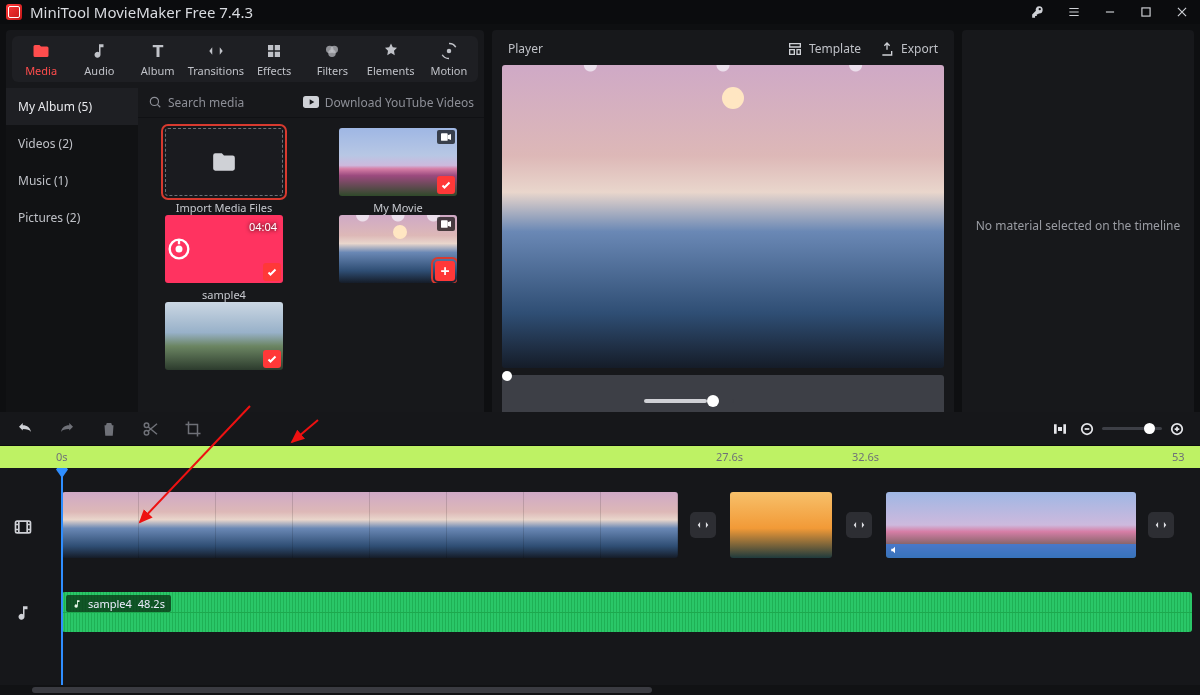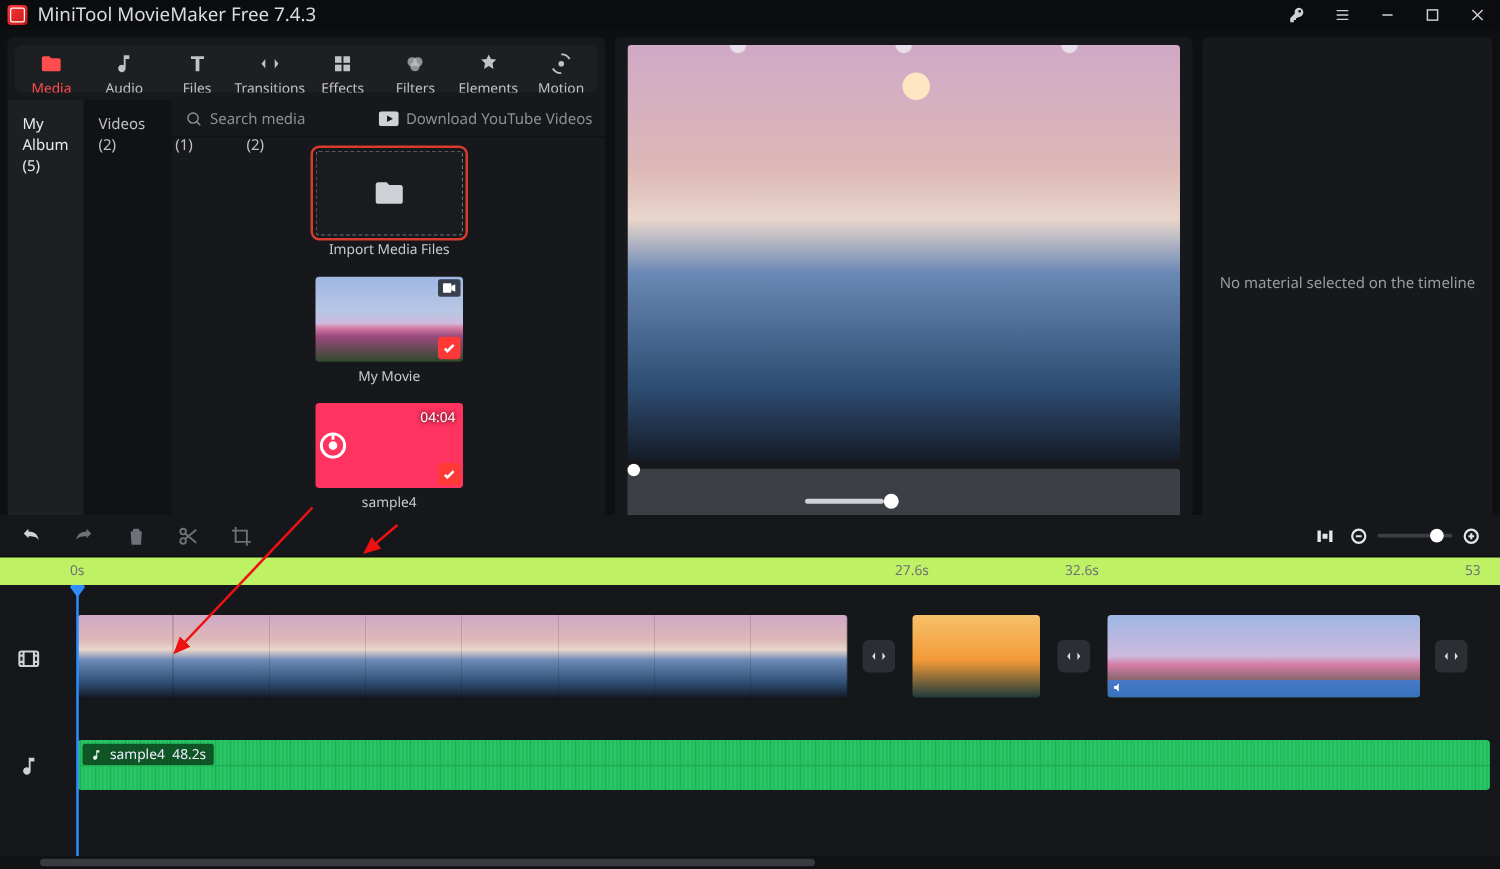--- a/index.html
+++ b/index.html
@@ -39,30 +39,30 @@
   .side-panel{width:232px;position:relative}
 
   
   .tool-tabs{display:flex;background:var(--bg2);border-radius:6px;margin:6px;padding:0;overflow:hidden}
   .tool-tab{flex:1;min-width:0;padding:6px 2px 5px;display:flex;flex-direction:column;align-items:center;gap:3px;font-size:11px;color:#c0c2c8;cursor:default}
   .tool-tab.active{color:var(--accent)}
   .tool-tab .ico{height:18px;display:flex;align-items:center;justify-content:center}
 
   
   .subrow{display:flex;height:340px}
-  .side-list{width:132px;background:#111214;display:flex;flex-direction:row}
+  .side-list{width:132px;background:#111214;display:flex;flex-direction:column}
   .side-item{padding:10px 12px;font-size:12px;color:#bfc1c7}
   .side-item.active{background:var(--bg2);color:#e9eaee}
   .media-main{flex:1;display:flex;flex-direction:column}
   .search-row{display:flex;align-items:flex-end;padding:6px 10px;gap:8px;font-size:12px;color:var(--txt-dim);background:var(--bg1);border-bottom:1px solid #101114}
   .search-row .search{flex:1;display:flex;align-items:center;gap:6px}
   .dl-yt{display:flex;align-items:center;gap:6px;cursor:pointer}
 
   
-  .media-grid{padding:10px 8px;display:grid;grid-template-columns:repeat(1,1fr);gap:14px 18px;overflow:auto}
+  .media-grid{padding:10px 8px;display:grid;grid-template-columns:repeat(2,1fr);gap:0 18px;overflow:auto}
   .media-cell{display:flex;flex-direction:column;align-items:center;gap:4px}
   .thumb{width:118px;height:68px;border-radius:3px;position:relative;overflow:hidden}
   .thumb.import{border:1px dashed #6d6f76;background:#1a1b1f;display:flex;align-items:center;justify-content:center;outline:2px solid var(--red-box);outline-offset:2px}
   .thumb .badge-vid{position:absolute;top:2px;right:2px;width:18px;height:14px;background:#000a;border-radius:2px;display:flex;align-items:center;justify-content:center}
   .thumb .dur{position:absolute;top:4px;right:6px;color:#fff;font-size:11px;text-shadow:0 0 4px #000}
   .thumb .check{position:absolute;bottom:2px;right:2px;width:18px;height:18px;border-radius:3px;background:#ff3838;display:flex;align-items:center;justify-content:center}
   .thumb .check svg{width:12px;height:12px;color:#fff}
   .thumb .plus{position:absolute;bottom:2px;right:2px;width:20px;height:20px;border-radius:3px;background:#ff3838;display:flex;align-items:center;justify-content:center;color:#fff;font-weight:bold;outline:2px solid var(--red-box);outline-offset:2px}
   .thumb-lbl{font-size:11px;color:#c7c9cf;max-width:120px;white-space:nowrap;overflow:hidden;text-overflow:ellipsis;text-align:center}
 
@@ -196,21 +196,21 @@
             </svg>
           </div>
         <span>Audio</span>
       </div>
       <div class="tool-tab">
         <div class="ico">
             <svg width="18" height="18" viewBox="0 0 24 24" fill="currentColor">
               <path d="M5 4h14v3h-5v13h-4V7H5z"></path>
             </svg>
           </div>
-        <span>Files</span>
+        <span>Album</span>
       </div>
       <div class="tool-tab">
         <div class="ico">
             <svg width="18" height="18" viewBox="0 0 24 24" fill="currentColor">
               <path d="M7 7l-4 5 4 5M17 7l4 5-4 5M9 12h6"></path>
             </svg>
           </div>
         <span>Transitions</span>
       </div>
       <div class="tool-tab">
@@ -344,20 +344,37 @@
                   </svg>
                 </div>
             </div>
           </div>
         </div>
       </div>
     </div>
   </div>
 
   <div class="panel right-panel player">
+    <div class="player-head">
+      <span>Player</span>
+      <div class="p-actions">
+        <div class="p-act">
+          <svg width="16" height="16" viewBox="0 0 24 24" fill="none" stroke="#cfd1d6" stroke-width="2">
+              <path d="M4 4h16v5H4zM4 13h7v7H4zM15 13h5v7h-5z"></path>
+            </svg>
+          <span>Template</span>
+        </div>
+        <div class="p-act">
+          <svg width="16" height="16" viewBox="0 0 24 24" fill="none" stroke="#cfd1d6" stroke-width="2">
+              <path d="M12 3v10M8 7l4-4 4 4M5 21h14v-6"></path>
+            </svg>
+          <span>Export</span>
+        </div>
+      </div>
+    </div>
 
     <div class="preview">
       <div class="art-ocean">
           <div class="sun"></div>
           <div class="wave"></div>
         </div>
     </div>
 
     <div class="time-row">
       <span class="time-cur">00:00:00:00</span>

